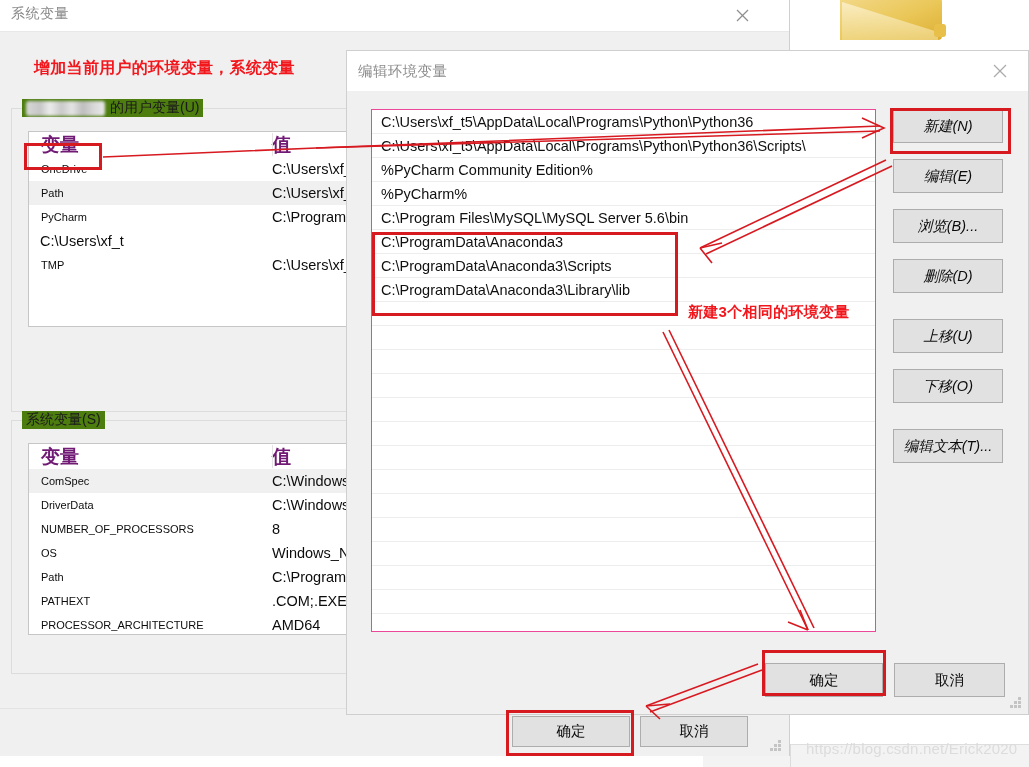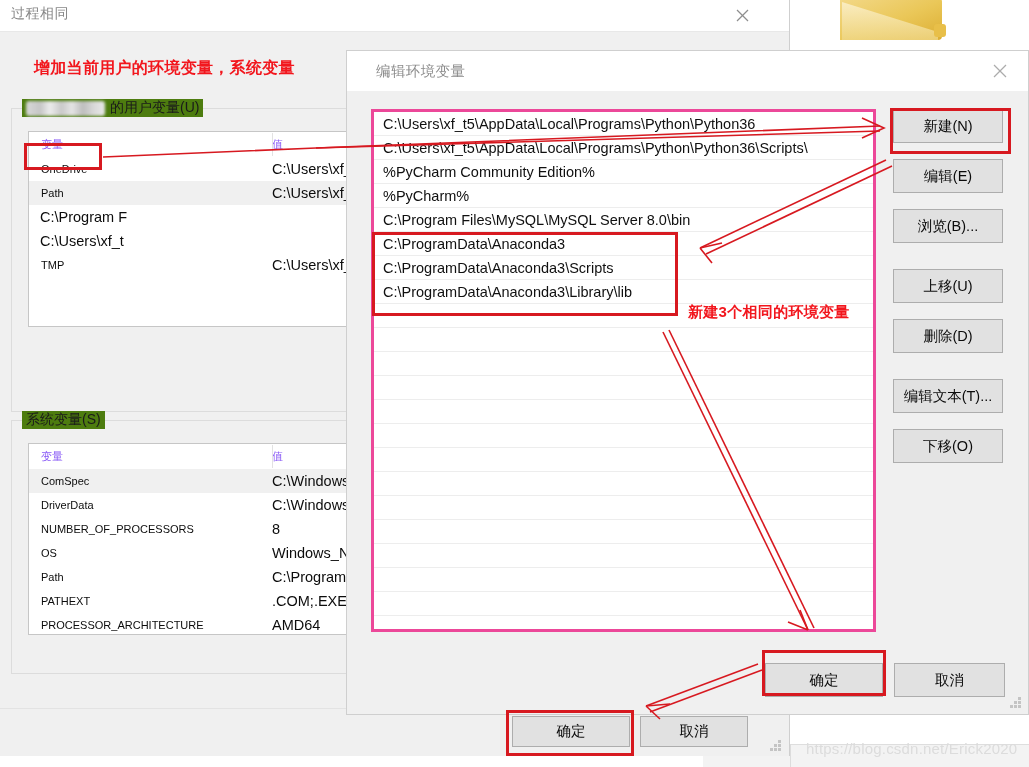--- a/index.html
+++ b/index.html
@@ -88,21 +88,21 @@
     overflow:hidden;
   }
   .vt-user { left:16px; top:22px; width:716px; height:196px; }
   .vt-sys  { left:16px; top:22px; width:716px; height:192px; }
 
   .vt-header { display:flex; height:25px; align-items:center; background:#ffffff; }
   .vt-row { display:flex; height:24px; align-items:center; background:#ffffff; }
   .vt-row.selected { background:#f0f0f0; }
   .vt-c1 { width:232px; padding-left:12px; font-size:11px; color:#0c0c0c; white-space:nowrap; overflow:hidden; }
   .vt-c2 { flex:1; padding-left:11px; font-size:14.5px; color:#0c0c0c; white-space:nowrap; overflow:hidden; }
-  .vt-header .vt-c1, .vt-header .vt-c2 { font-size:11px; color:#8b5cf6; }
+  .vt-header .vt-c1, .vt-header .vt-c2 { font-size:19px; color:#701a75;font-weight:bold; }
   .vt-colsep { position:absolute; left:243px; top:1px; width:1px; height:23px; background:#e2e2e2; }
 
   
   .main-btnbar { position:absolute; left:0; top:676px; width:789px; height:48px; background:#f0f0f0; border-top:1px solid #e3e3e3;}
   .btn {
     background:#e1e1e1; border:1px solid #adadad;
     font-size:14.5px; color:#0b0b0b; text-align:center;
     display:flex; align-items:center; justify-content:center;
     white-space:nowrap;
   }
@@ -112,42 +112,42 @@
   .grip { position:absolute; width:11px; height:11px; }
   .grip i { position:absolute; width:3px; height:3px; background:#c4c4c4; }
 
   
   .dlg {
     position:absolute; left:346px; top:50px; width:683px; height:665px;
     background:#f0f0f0; border:1px solid #cfcfcf;
     box-shadow:0 0 0 0 rgba(0,0,0,0);
   }
   .dlg-titlebar { position:absolute; left:0; top:0; width:681px; height:40px; background:#ffffff; }
-  .dlg-title { position:absolute; left:29px; top:11px; font-size:14.5px; color:#8b8b8b; letter-spacing:.4px; }
+  .dlg-title { position:absolute; left:11px; top:11px; font-size:14.5px; color:#8b8b8b; letter-spacing:.4px; }
   .dlg-close {
     position:absolute; right:6px; top:4px; width:44px; height:31px;
     display:flex; align-items:center; justify-content:center;
   }
   .dlg-close svg { opacity:.5; }
 
   .dlg-body { position:absolute; left:0; top:40px; width:681px; height:623px; background:#f0f0f0; }
 
   .path-list {
     position:absolute; left:24px; top:18px; width:505px; height:523px;
-    background:#ffffff; border:3px solid #ec4899; overflow:hidden;
+    background:#ffffff; border:1px solid #ec4899; overflow:hidden;
   }
   .pl-row {
     height:24px; line-height:24px; padding-left:9px;
     font-size:14.5px; color:#101010; white-space:nowrap;
     border-bottom:1px solid #ededed; background:#ffffff;
   }
   .pl-row.empty { color:transparent; }
 
   .side-btns { position:absolute; left:546px; top:18px; width:112px; }
-  .sbtn { width:110px; height:34px; margin-bottom:16px; }
+  .sbtn { width:110px; height:34px; margin-bottom:16px;font-style:italic; }
   .sbtn.gap { margin-top:26px; }
 
   .dlg-ok     { position:absolute; left:418px; top:572px; width:118px; height:34px; }
   .dlg-cancel { position:absolute; left:547px; top:572px; width:111px; height:34px; }
 
   
   .annot-layer { position:absolute; left:0; top:0; width:1029px; height:767px; pointer-events:none; }
   .annot-box { position:absolute; border:3px solid #d71920; }
   .annot-text {
     position:absolute; color:#f2161d; font-size:15px; font-weight:bold;
@@ -182,21 +182,21 @@
       <path d="M4 16 L100 46 L100 54 L4 54 z" fill="url(#fg2)" opacity=".75"></path>
       <rect x="96" y="38" width="12" height="13" rx="3" fill="#e8bf49"></rect>
     </svg>
   </div>
 
   <div class="watermark">https://blog.csdn.net/Erick2020</div>
 
   <div class="main-window">
 
     <div class="main-titlebar">
-      <div class="main-title">过程相同</div>
+      <div class="main-title">系统变量</div>
       <div class="win-close">
         <svg width="13" height="13" viewBox="0 0 13 13">
           <line x1="1" y1="1" x2="12" y2="12" stroke="#4a4a4a" stroke-width="1.3"></line>
           <line x1="12" y1="1" x2="1" y2="12" stroke="#4a4a4a" stroke-width="1.3"></line>
         </svg>
       </div>
     </div>
 
     <div class="main-body">
 
@@ -217,20 +217,21 @@
           <div id="user-rows">
               <div class="vt-row">
                 <div class="vt-c1">OneDrive</div>
                 <div class="vt-c2">C:\Users\xf_t</div>
               </div>
               <div class="vt-row selected">
                 <div class="vt-c1">Path</div>
                 <div class="vt-c2">C:\Users\xf_t</div>
               </div>
               <div class="vt-row">
+                <div class="vt-c1">PyCharm</div>
                 <div class="vt-c2">C:\Program F</div>
               </div>
               <div class="vt-row">
                 <div class="vt-c2">C:\Users\xf_t</div>
               </div>
               <div class="vt-row">
                 <div class="vt-c1">TMP</div>
                 <div class="vt-c2">C:\Users\xf_t</div>
               </div>
             </div>
@@ -308,21 +309,21 @@
     </div>
 
     <div class="dlg-body">
 
       <div class="path-list">
         <div id="path-rows">
             <div class="pl-row">C:\Users\xf_t5\AppData\Local\Programs\Python\Python36</div>
             <div class="pl-row">C:\Users\xf_t5\AppData\Local\Programs\Python\Python36\Scripts\</div>
             <div class="pl-row">%PyCharm Community Edition%</div>
             <div class="pl-row">%PyCharm%</div>
-            <div class="pl-row">C:\Program Files\MySQL\MySQL Server 8.0\bin</div>
+            <div class="pl-row">C:\Program Files\MySQL\MySQL Server 5.6\bin</div>
             <div class="pl-row">C:\ProgramData\Anaconda3</div>
             <div class="pl-row">C:\ProgramData\Anaconda3\Scripts</div>
             <div class="pl-row">C:\ProgramData\Anaconda3\Library\lib</div>
             <div class="pl-row empty">&nbsp;</div>
             <div class="pl-row empty">&nbsp;</div>
             <div class="pl-row empty">&nbsp;</div>
             <div class="pl-row empty">&nbsp;</div>
             <div class="pl-row empty">&nbsp;</div>
             <div class="pl-row empty">&nbsp;</div>
             <div class="pl-row empty">&nbsp;</div>
@@ -333,24 +334,24 @@
             <div class="pl-row empty">&nbsp;</div>
             <div class="pl-row empty">&nbsp;</div>
           </div>
       </div>
 
       <div class="side-btns">
         <div id="side-btn-host">
             <div class="btn sbtn">新建(N)</div>
             <div class="btn sbtn">编辑(E)</div>
             <div class="btn sbtn">浏览(B)...</div>
+            <div class="btn sbtn">删除(D)</div>
             <div class="btn sbtn gap">上移(U)</div>
-            <div class="btn sbtn">删除(D)</div>
+            <div class="btn sbtn">下移(O)</div>
             <div class="btn sbtn gap">编辑文本(T)...</div>
-            <div class="btn sbtn">下移(O)</div>
           </div>
       </div>
 
       <div class="btn dlg-ok">确定</div>
       <div class="btn dlg-cancel">取消</div>
 
       <div class="grip" style="left:663px; top:606px;">
         <i style="left:8px;top:0"></i>
           <i style="left:4px;top:4px"></i>
           <i style="left:8px;top:4px"></i>

